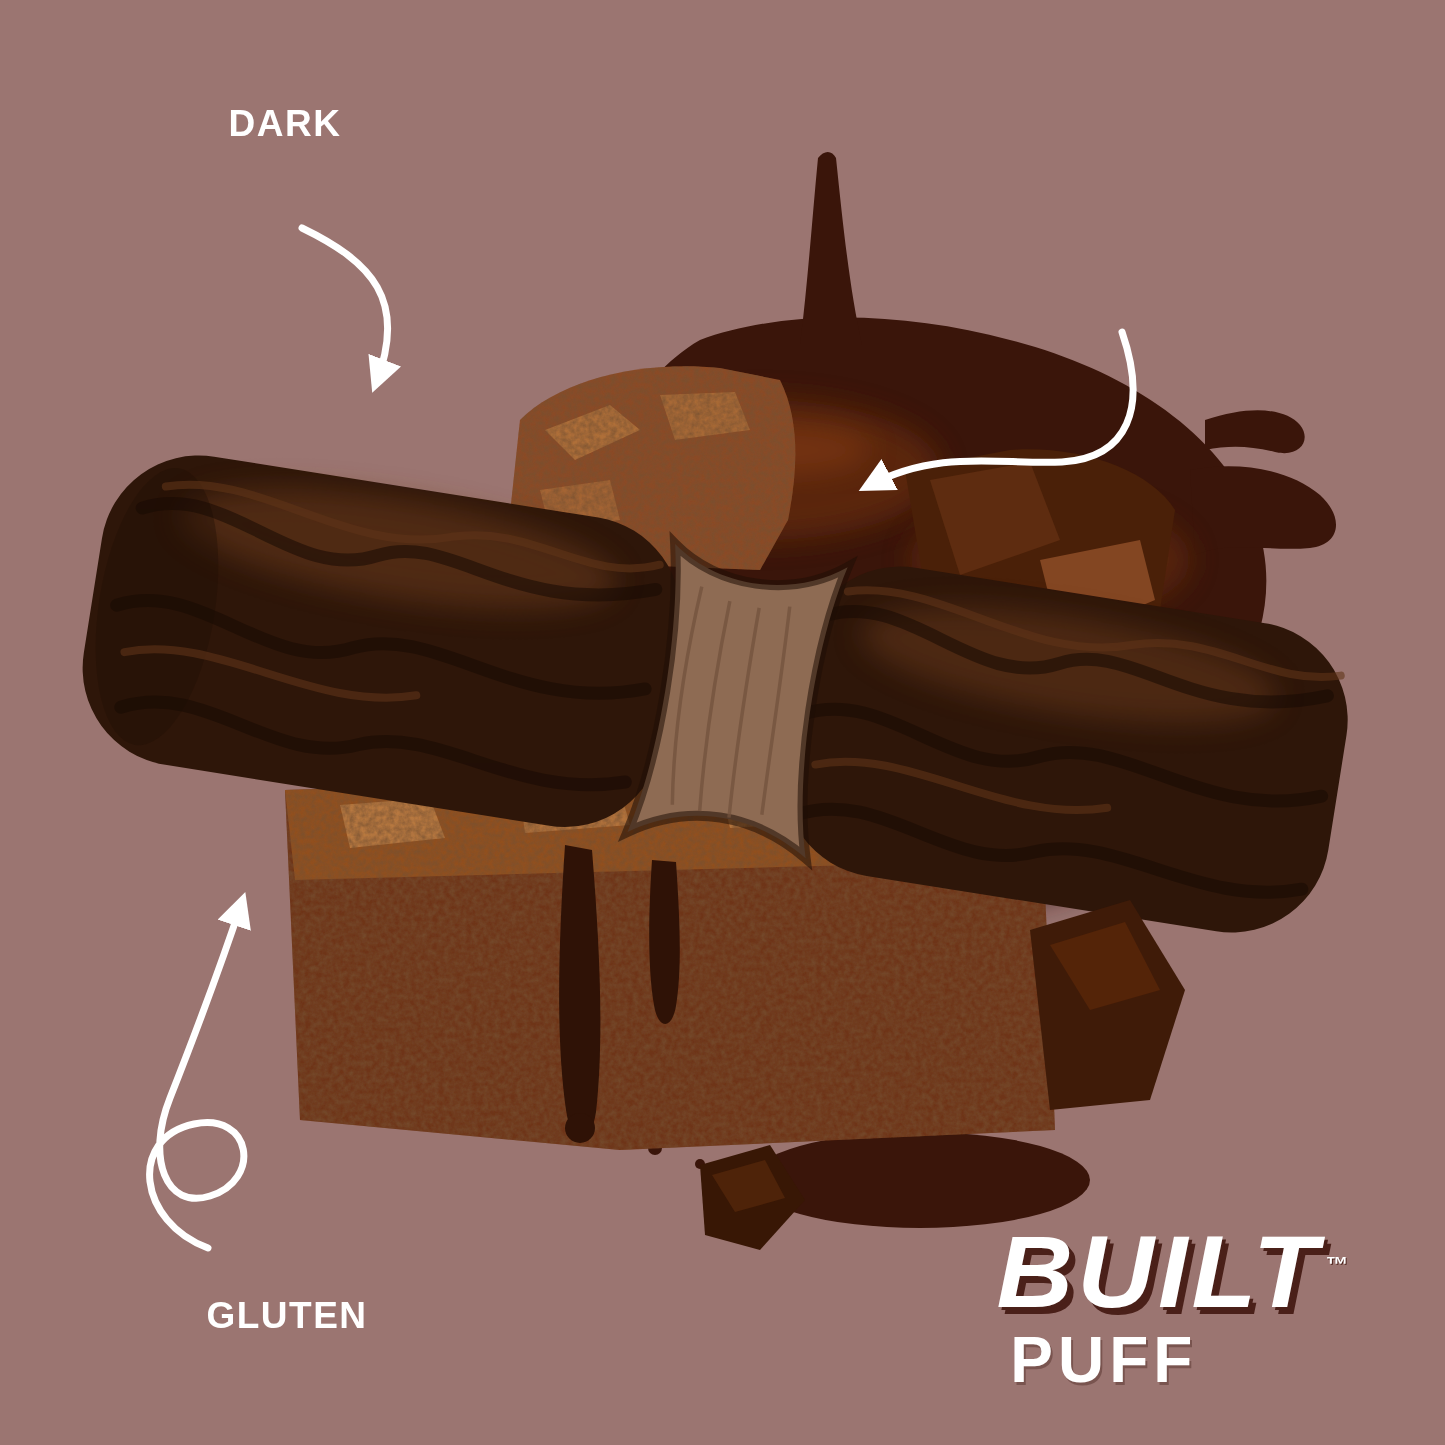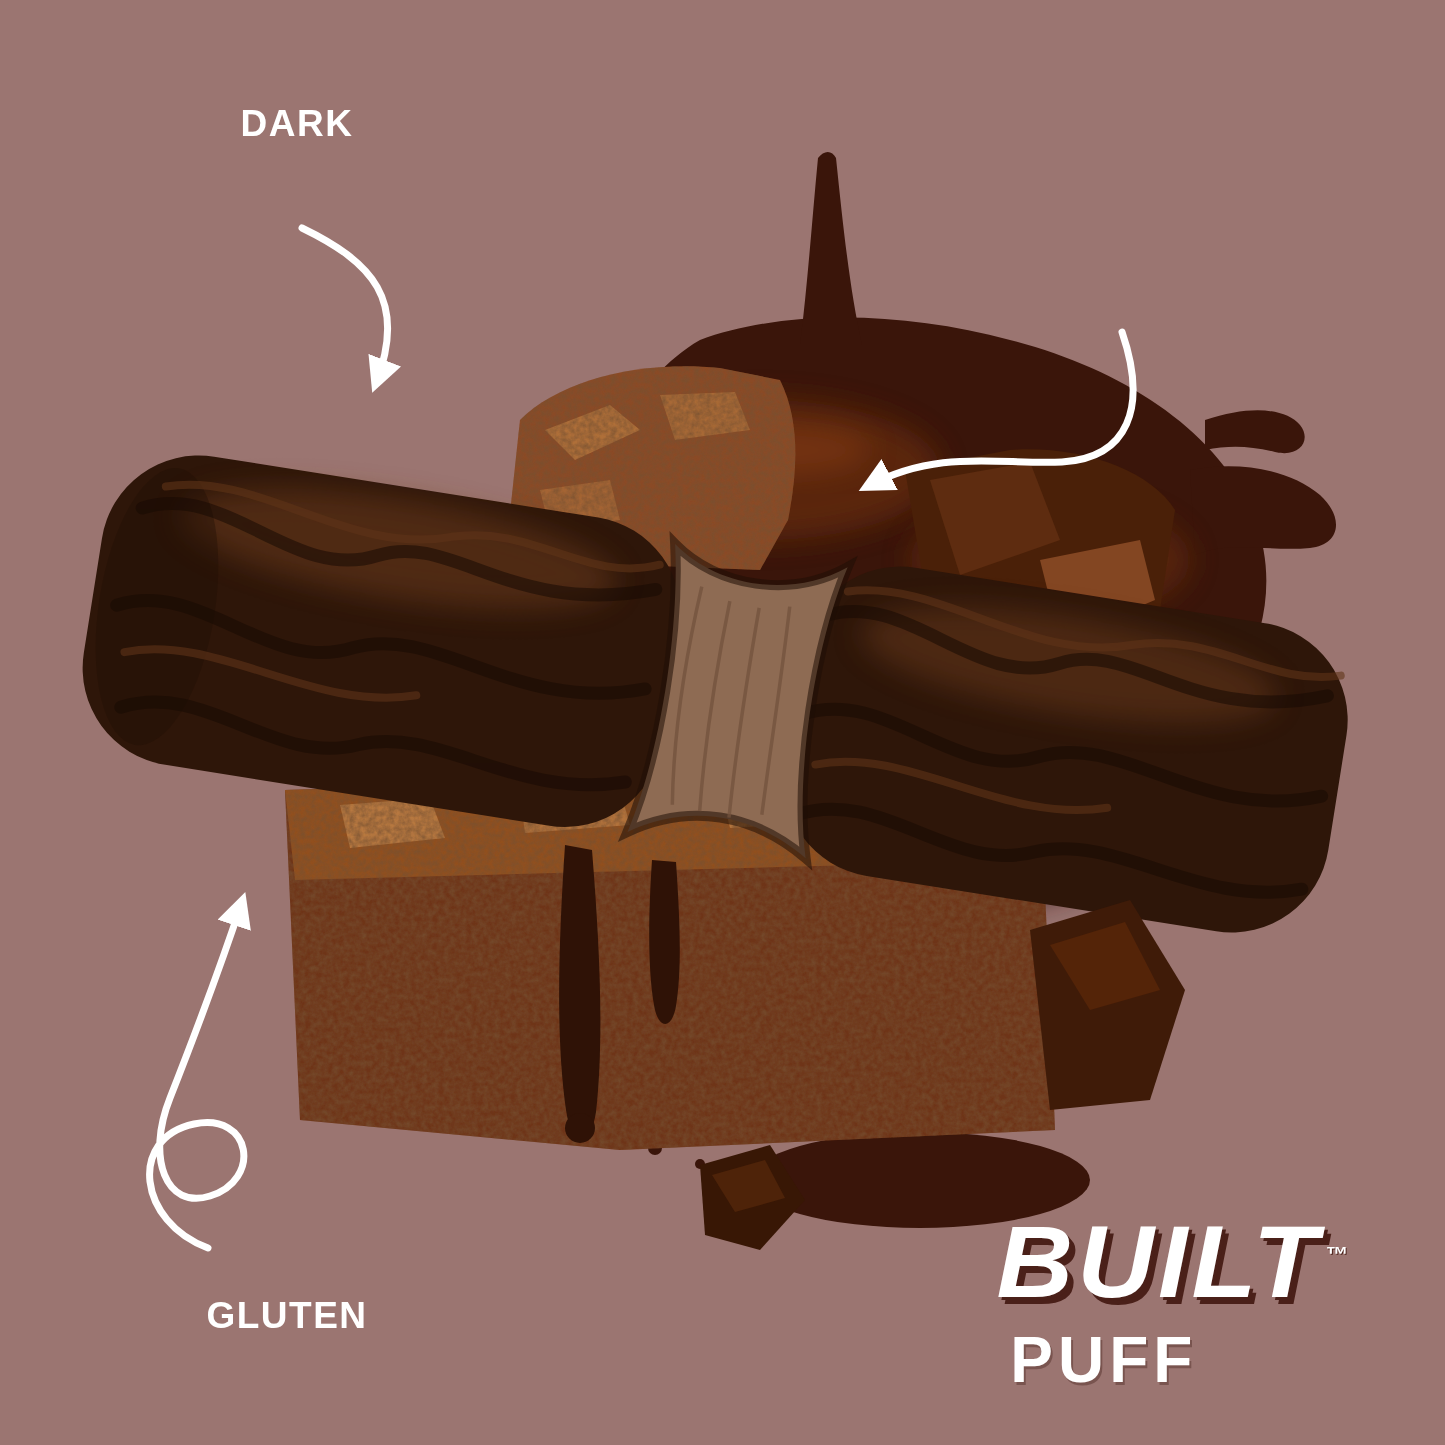--- a/index.html
+++ b/index.html
@@ -19,21 +19,21 @@
   .callout{
     position:absolute;
     color:var(--text,#ffffff);
     font-weight:700;
     font-size:37px;
     letter-spacing:1.5px;
     line-height:1.32;
     text-align:center;
     text-transform:uppercase;
   }
-  .callout-coating{left:97px;top:100px;width:400px;}
+  .callout-coating{left:85px;top:100px;width:400px;}
   .callout-center{left:915px;top:212px;width:400px;}
   .callout-gluten{left:87px;top:1292px;width:400px;}
 
   .brand{
     position:absolute;
     right:96px;bottom:48px;
   }
   .brand-built{
     color:var(--text,#ffffff);
     font-weight:900;
@@ -55,21 +55,20 @@
     vertical-align:super;
     letter-spacing:0;
     margin-left:4px;
     text-shadow:1px 1px 0 var(--logo-shadow,#4a2019);
   }
   .brand-puff{
     color:var(--text,#ffffff);
     font-weight:900;
     font-size:64px;
     letter-spacing:5px;
-    margin-top:10px;
     text-shadow:2px 3px 0 rgba(58,24,16,.35);
   }
 </style>
 </head>
 <body>
 
 <div class="canvas">
 
   <svg class="layer" viewBox="0 0 1445 1445" aria-hidden="true">
     <defs>

